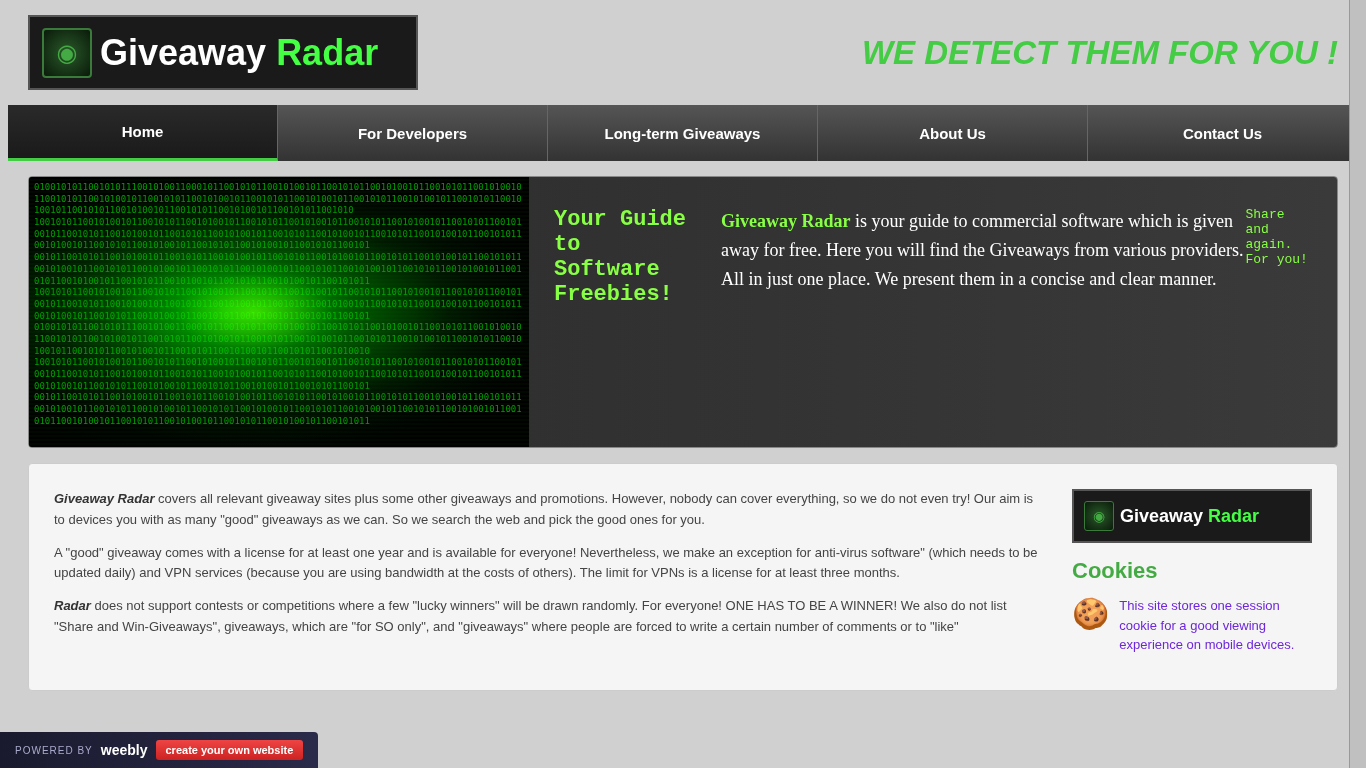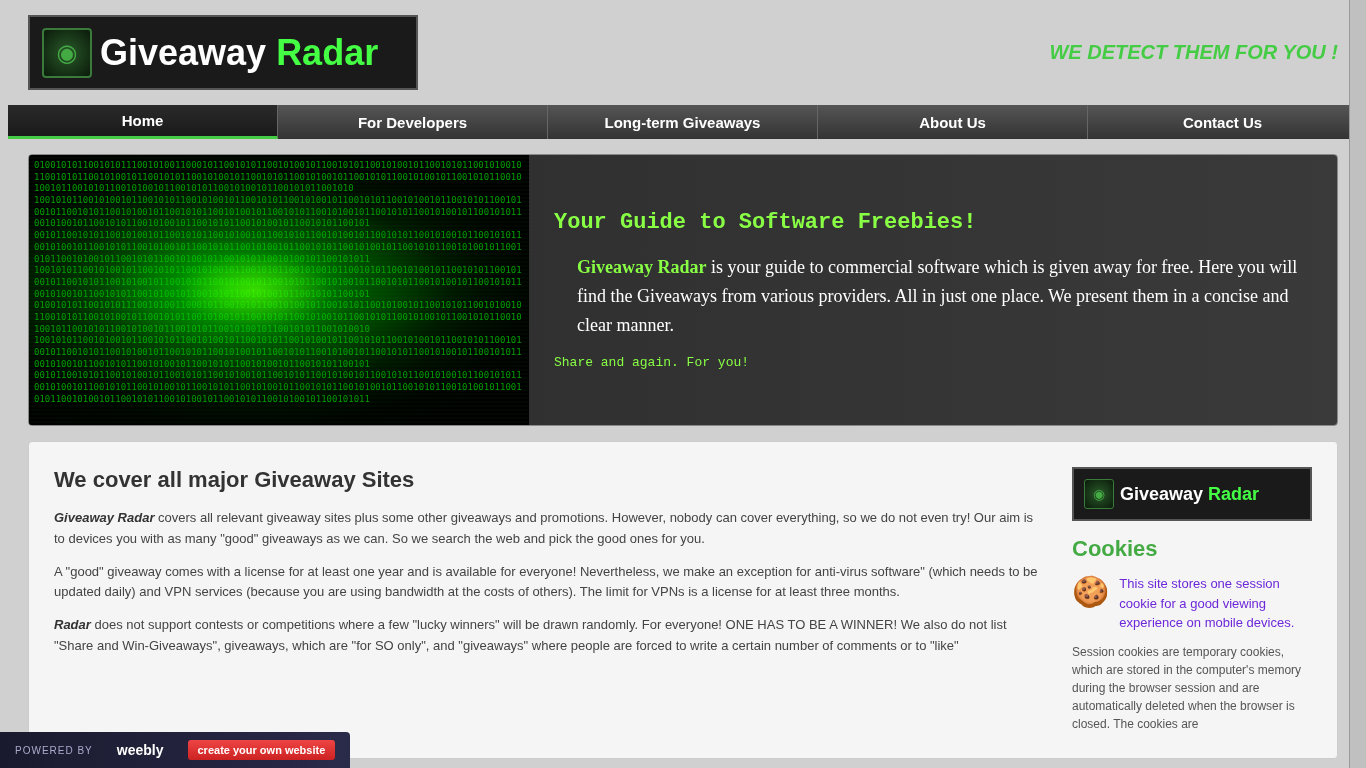--- a/index.html
+++ b/index.html
@@ -80,37 +80,37 @@
 
     .logo-text .giveaway {
       color: #ffffff;
     }
 
     .logo-text .radar {
       color: #44ff44;
     }
 
     .tagline {
-      font-size: 20px;
+      font-size: 33px;
       font-weight: bold;
       color: #44cc44;
       font-style: italic;
       text-transform: uppercase;
       font-family: 'Comic Sans MS', cursive, sans-serif;
     }
 
     
     .nav-bar {
       background: linear-gradient(to bottom, #555555, #333333);
       display: flex;
       margin: 0 0 15px 0;
     }
 
     .nav-item {
-      padding: 7px 30px;
+      padding: 18px 30px;
       color: #ffffff;
       font-size: 15px;
       font-weight: bold;
       cursor: pointer;
       text-decoration: none;
       display: flex;
       align-items: center;
       justify-content: center;
       flex: 1;
       border-right: 1px solid #666;
@@ -179,21 +179,20 @@
       overflow: hidden;
       opacity: 0.6;
       word-break: break-all;
       padding: 5px;
     }
 
     .hero-text-panel {
       flex: 1;
       padding: 30px 25px;
       display: flex;
-      flex-direction: column;
       justify-content: center;
     }
 
     .hero-title {
       font-size: 22px;
       font-weight: bold;
       color: #88ff44;
       margin-bottom: 18px;
       font-family: 'Courier New', monospace;
     }
@@ -328,21 +327,21 @@
     .powered-bar {
       position: fixed;
       bottom: 0;
       left: 0;
       background: linear-gradient(to right, #1a1a2e, #2a2a4a);
       color: #fff;
       padding: 8px 15px;
       font-size: 11px;
       display: flex;
       align-items: center;
-      gap: 24px;
+      gap: 8px;
       z-index: 1000;
       border-top-right-radius: 4px;
     }
 
     .powered-bar .powered-text {
       color: #aaaacc;
       font-size: 10px;
       text-transform: uppercase;
       letter-spacing: 1px;
     }
@@ -412,21 +411,20 @@
         <div class="hero-title">Your Guide to Software Freebies!</div>
         <div class="hero-desc">
           <span class="brand">Giveaway Radar</span><span> is your guide to commercial software which is given away for free. Here you will find the Giveaways from various providers.  All in just one place.  We present them in a concise and clear manner.</span>
         </div>
         <div class="hero-tagline">Share and again. For you!</div>
       </div>
     </div>
 
     <div class="lower-section">
       <div class="lower-main">
-        <h2>We cover all major Giveaway Sites</h2>
         <p>
           <span class="brand-italic">Giveaway Radar</span><span> covers all relevant giveaway sites plus some other giveaways and promotions. However, nobody can cover everything, so we do not even try! Our aim is to devices you with as many "good" giveaways as we can. So we search the web and pick the good ones for you.</span>
         </p>
         <p>A "good" giveaway comes with a license for at least one year and is available for everyone! Nevertheless, we make an exception for anti-virus software" (which needs to be updated daily) and VPN services (because you are using bandwidth at the costs of others). The limit for VPNs is a license for at least three months.</p>
         <p>
           <span class="brand-italic">Radar</span><span> does not support contests or competitions where a few "lucky winners" will be drawn randomly. For everyone! ONE HAS TO BE A WINNER! We also do not list "Share and Win-Giveaways", giveaways, which are "for SO only", and "giveaways" where people are forced to write a certain number of comments or to "like"</span>
         </p>
       </div>
 
       <div class="lower-sidebar">
@@ -437,21 +435,20 @@
             <span class="giveaway">Giveaway </span><span class="radar">Radar</span>
           </div>
         </div>
 
         <div class="cookies-section">
           <h3>Cookies</h3>
           <div class="cookie-header">
             <div class="cookie-icon">🍪</div>
             <div class="cookie-text">This site stores one session cookie for a good viewing experience on mobile devices.</div>
           </div>
-          <div class="cookie-desc">Session cookies are temporary cookies, which are stored in the computer's memory during the browser session and are automatically deleted when the browser is closed. The cookies are</div>
         </div>
       </div>
     </div>
   </div>
 </div>
 
 <div class="powered-bar">
   <span class="powered-text">POWERED BY</span>
   <span class="weebly-text">weebly</span>
   <button class="create-btn">create your own website</button>

